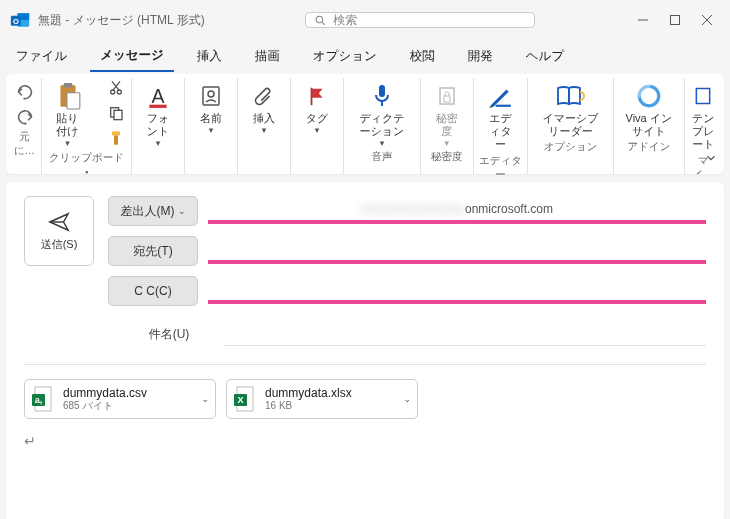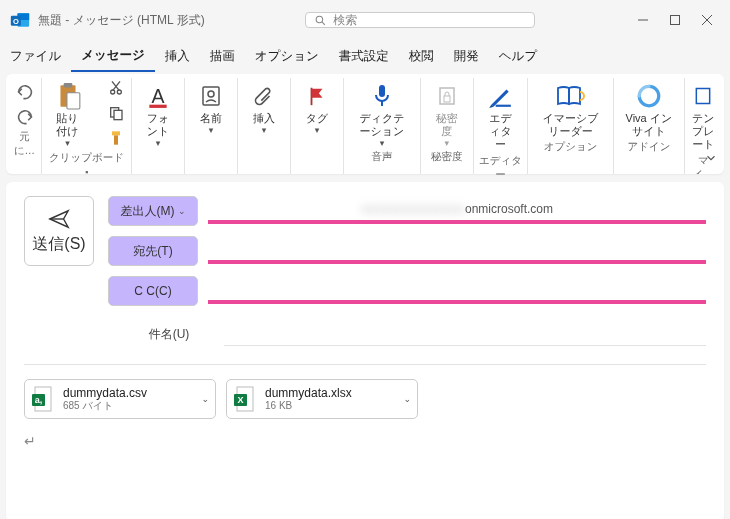--- a/index.html
+++ b/index.html
@@ -9,44 +9,44 @@
   .titlebar { height: 40px; display: flex; align-items: center; background: #f5f5f5; padding: 0 8px; }
   .app-icon { width: 20px; height: 20px; margin: 0 8px 0 2px; }
   .title-text { color: #666; font-size: 12px; flex: 0 0 auto; }
   .search-wrap { flex: 1; display: flex; justify-content: center; }
   .search-box { width: 230px; height: 16px; border: 1px solid #ccc; border-radius: 4px; background: #fff; display: flex; align-items: center; padding: 0 8px; color: #888; }
   .search-box svg { margin-right: 6px; }
   .win-controls { display: flex; gap: 18px; margin-left: auto; padding-right: 8px; color: #555; }
   .win-btn { width: 14px; height: 14px; display: flex; align-items: center; justify-content: center; }
 
   
-  .menubar { height: 32px; display: flex; align-items: center; gap: 0; padding: 0 0; }
+  .menubar { height: 32px; display: flex; align-items: center; gap: 13px; padding: 0 6px; }
   .menu-item { padding: 6px 10px; font-size: 12.5px; color: #222; cursor: pointer; }
   .menu-item.active { font-weight: 600; border-bottom: 2px solid #185abd; }
 
   
   .ribbon { height: 100px; background: #fff; border-radius: 6px; margin: 2px 6px 0 6px; display: flex; align-items: stretch; padding: 4px 2px 0 2px; position: relative; box-shadow: 0 1px 2px rgba(0,0,0,0.05); }
   .ribbon-group { display: flex; flex-direction: column; align-items: center; border-right: 1px solid #e3e3e3; padding: 0 4px; }
   .ribbon-row { display: flex; align-items: flex-start; gap: 14px; flex: 1; }
   .ribbon-btn { display: flex; flex-direction: column; align-items: center; justify-content: flex-start; padding: 4px 6px 0 6px; min-width: 44px; cursor: pointer; }
   .ribbon-btn .ico { height: 28px; display: flex; align-items: center; justify-content: center; }
   .ribbon-label { font-size: 11px; color: #333; text-align: center; line-height: 1.2; margin-top: 2px; }
   .group-caption { font-size: 10.5px; color: #666; padding: 2px 0 4px 0; text-align: center; }
   .undo-col { display: flex; flex-direction: column; gap: 6px; padding: 6px 4px 0 4px; }
   .chev { font-size: 9px; color: #555; }
   .collapse-chev { position: absolute; right: 6px; bottom: 6px; }
 
   
   .compose { background: #fff; margin: 8px 6px 0 6px; border-radius: 6px; padding: 14px 18px 10px 18px; height: 340px; box-shadow: 0 1px 2px rgba(0,0,0,0.05); }
   .compose-top { display: flex; gap: 14px; }
   .send-btn { width: 70px; height: 70px; border: 1px solid #ccc; border-radius: 6px; display: flex; flex-direction: column; align-items: center; justify-content: center; cursor: pointer; background: #fff; }
-  .send-btn .lbl { font-size: 16px; margin-top: 4px; }
+  .send-btn .lbl { font-size: 11px; margin-top: 4px; }
   .fields { flex: 1; }
   .field-row { display: flex; align-items: center; margin-bottom: 10px; }
-  .pill { width: 90px; height: 30px; border: 1px solid #ccc; border-radius: 5px; display: flex; align-items: center; justify-content: center; font-size: 12px; cursor: pointer; background: #c4b5fd; margin-right: 10px; }
+  .pill { width: 90px; height: 30px; border: 1px solid #ccc; border-radius: 5px; display: flex; align-items: center; justify-content: center; font-size: 12px; cursor: pointer; background: #e5e5e5; margin-right: 10px; }
   .field-val { flex: 1; border-bottom: 4px solid #ec4899; height: 26px; display: flex; align-items: center; font-size: 12px; color: #555; justify-content: center; }
   .blurred { filter: blur(4px); color: #bbb; letter-spacing: 0.5px; }
   .subject-row { display: flex; align-items: center; margin: 6px 0 0 100px; }
   .subject-label { width: 90px; font-size: 12px; color: #444; text-align: center; margin-right: 10px;}
   .subject-line { flex: 1; border-bottom: 1px solid #e3e3e3; height: 24px; }
 
   
   .attach-row { display: flex; gap: 10px; margin-top: 18px; padding-top: 14px; border-top: 1px solid #e3e3e3; }
   .attach-chip { width: 192px; height: 40px; border: 1px solid #ccc; border-radius: 5px; display: flex; align-items: center; padding: 0 6px 0 6px; cursor: pointer; background: #fff; }
   .attach-chip .file-ico { width: 24px; height: 28px; margin-right: 8px; }
@@ -96,21 +96,20 @@
       </span>
   </div>
 </div>
 
 <div class="menubar">
   <div class="menu-item">ファイル</div>
   <div class="menu-item active">メッセージ</div>
   <div class="menu-item">挿入</div>
   <div class="menu-item">描画</div>
   <div class="menu-item">オプション</div>
-  <div class="menu-item">書式設定</div>
   <div class="menu-item">校閲</div>
   <div class="menu-item">開発</div>
   <div class="menu-item">ヘルプ</div>
 </div>
 
 <div class="ribbon">
 
   <div class="ribbon-group" style="min-width:34px">
     <div class="undo-col">
       <span><svg width="20" height="16" viewBox="0 0 24 20">

